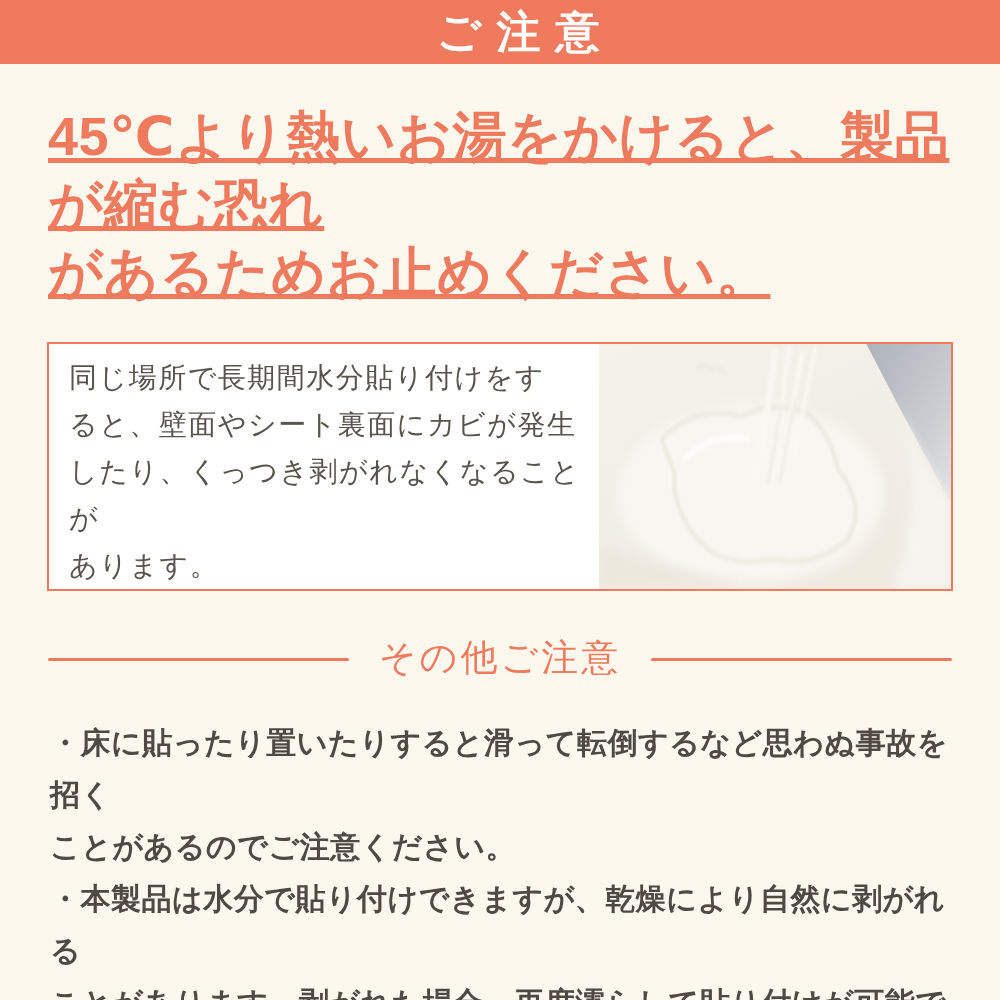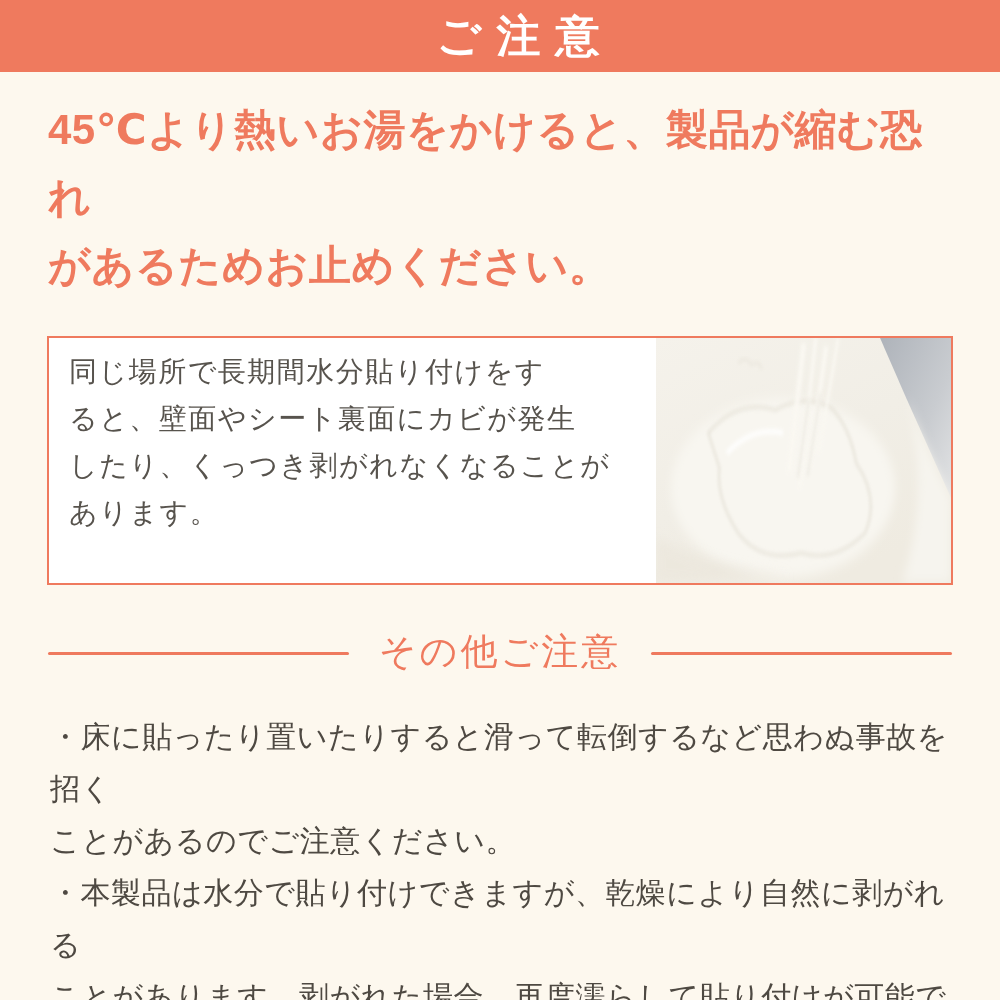--- a/index.html
+++ b/index.html
@@ -9,58 +9,59 @@
     font-family: "Liberation Sans", "DejaVu Sans", sans-serif;
   }
   .page {
     position: relative;
     width: 1000px;
     height: 1000px;
     background: #FDF8EE;
     overflow: hidden;
   }
   .caution-header {
-    height: 72px;
+    height: 64px;
     background: #EF7A5E;
     display: flex;
     align-items: center;
     justify-content: center;
     padding-left: 36px;
   }
   .caution-header .title {
     color: #FFFFFF;
     font-size: 44px;
     font-weight: 700;
     letter-spacing: 0.34em;
     text-indent: 0.34em;
     line-height: 1;
   }
   .heat-warning {
     margin: 0;
-    padding: 24px 48px 0 48px;
+    padding: 38px 48px 0 48px;
     color: #EF7A5E;
-    font-size: 42px;
+    font-size: 54px;
     font-weight: 700;
     line-height: 68px;
     letter-spacing: 0.5px;
     white-space: pre-line;
+    text-decoration: underline;
   }
   .mold-box {
     box-sizing: border-box;
     margin: 36px 47px 0 47px;
     width: 906px;
     height: 249px;
     background: #FFFFFF;
     border: 2px solid #EF7A5E;
     display: flex;
     overflow: hidden;
   }
   .mold-text {
     box-sizing: border-box;
-    width: 607px;
+    width: 550px;
     flex: 0 0 auto;
     margin: 0;
     padding: 10px 0 0 20px;
     color: #57534D;
     font-size: 28px;
     line-height: 47px;
     letter-spacing: 1.5px;
     white-space: pre-line;
   }
   .mold-photo {
@@ -93,21 +94,21 @@
     line-height: 1;
     padding-bottom: 4px;
   }
   .caution-list {
     margin: 37px 48px 0 50px;
   }
   .caution-item {
     margin: 0;
     color: #4E4942;
     font-size: 30px;
-    font-weight: 400;
+    font-weight: 700;
     line-height: 52px;
     letter-spacing: 0.5px;
     white-space: pre-line;
   }
 </style>
 </head>
 <body>
 
 <div class="page">
 

